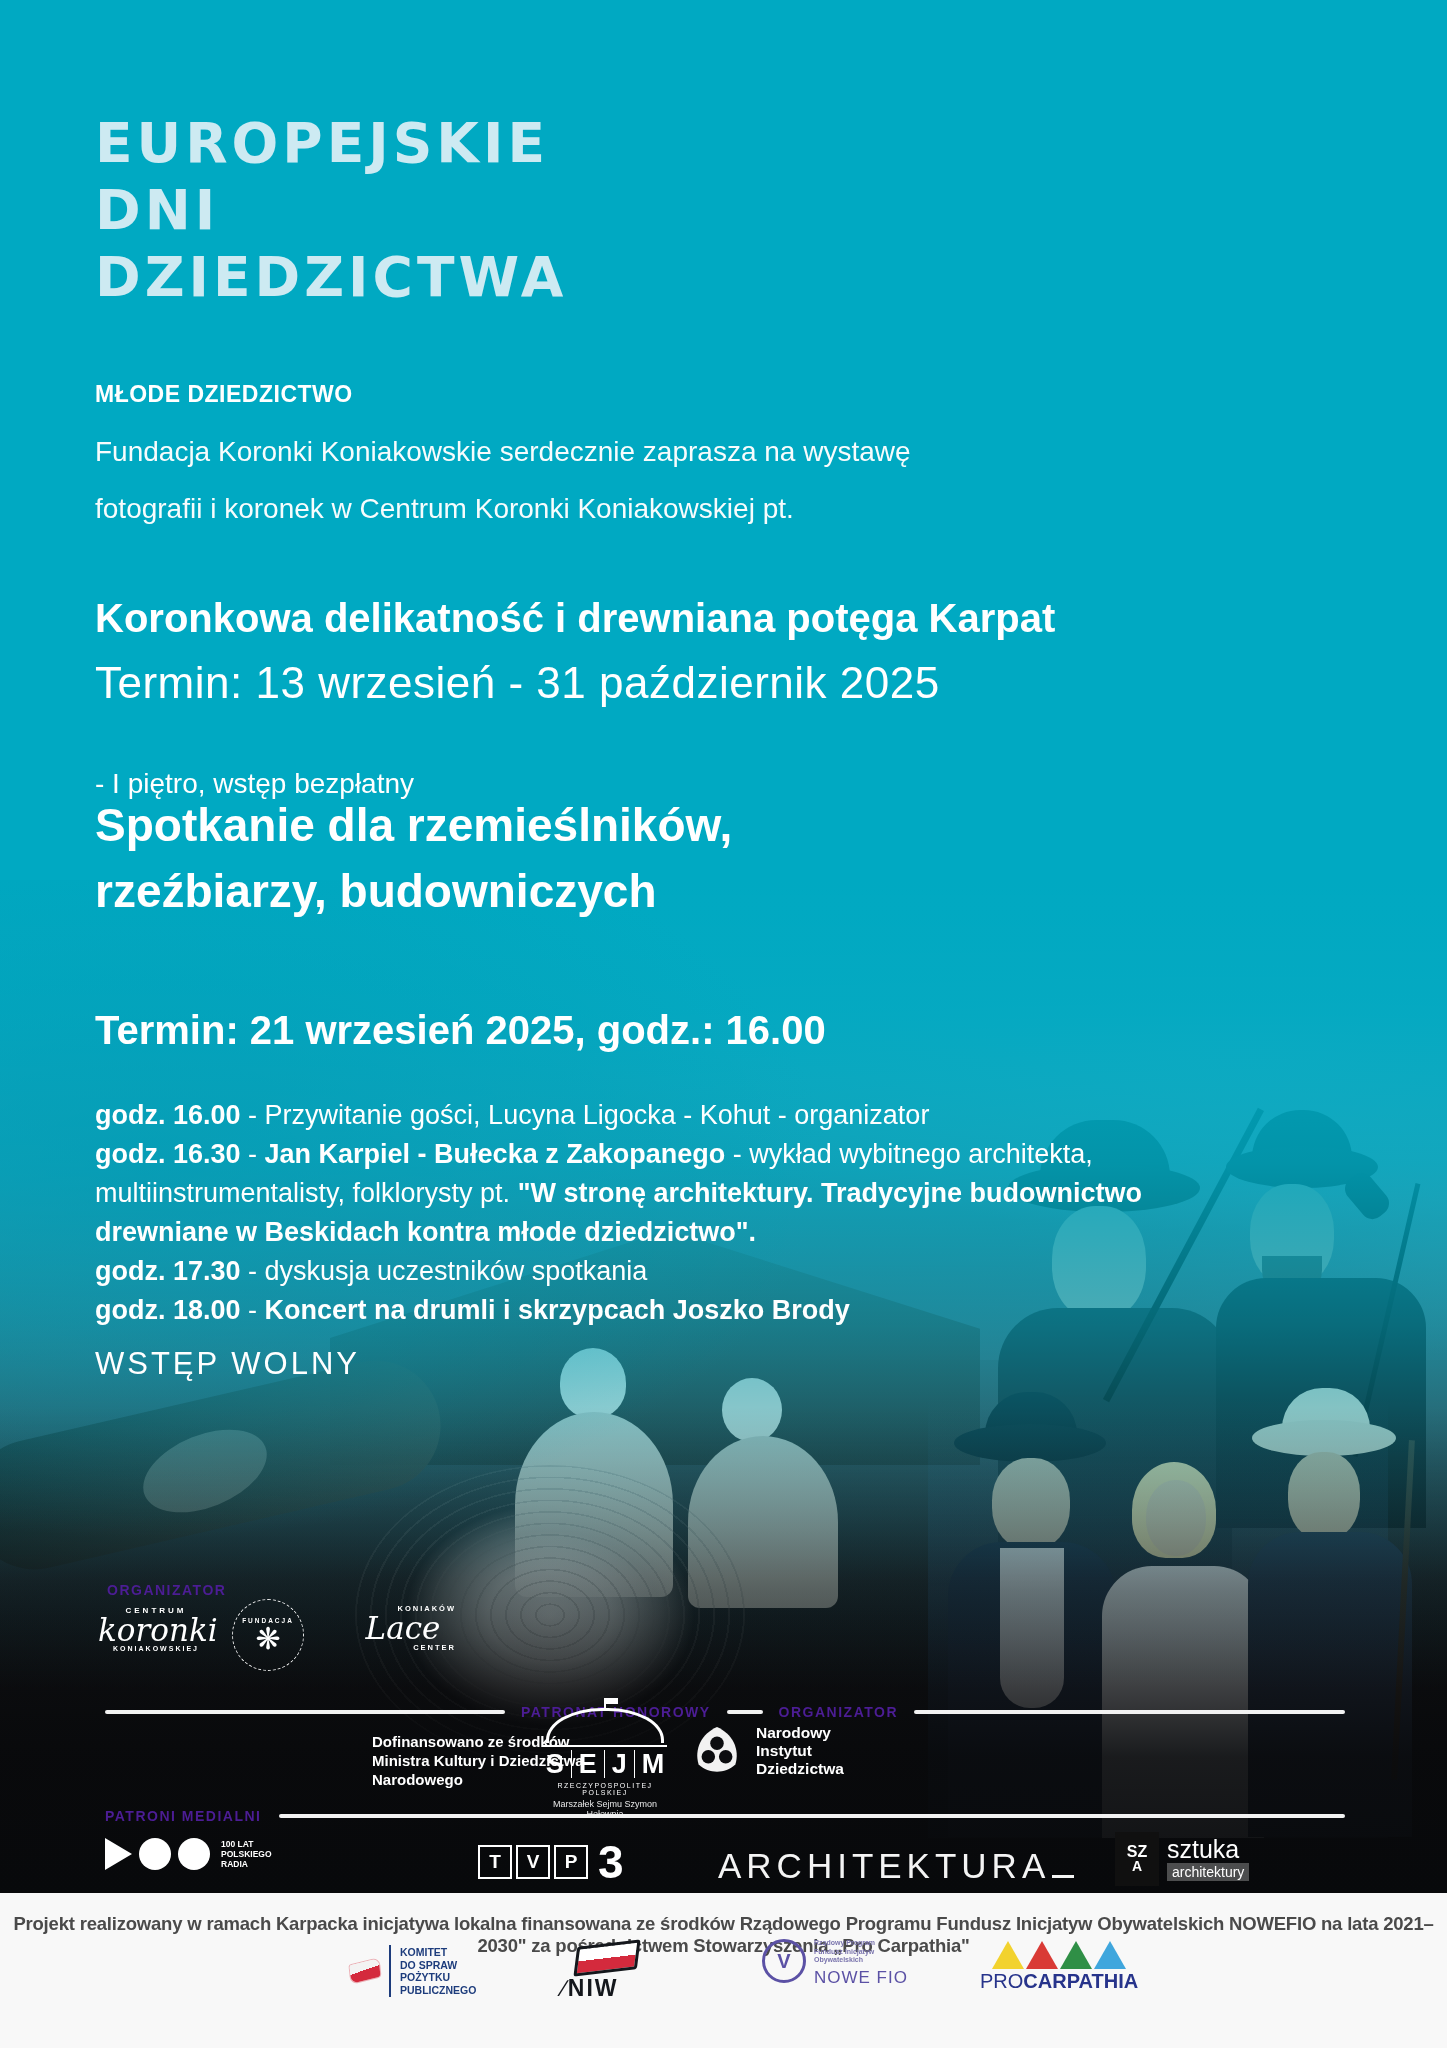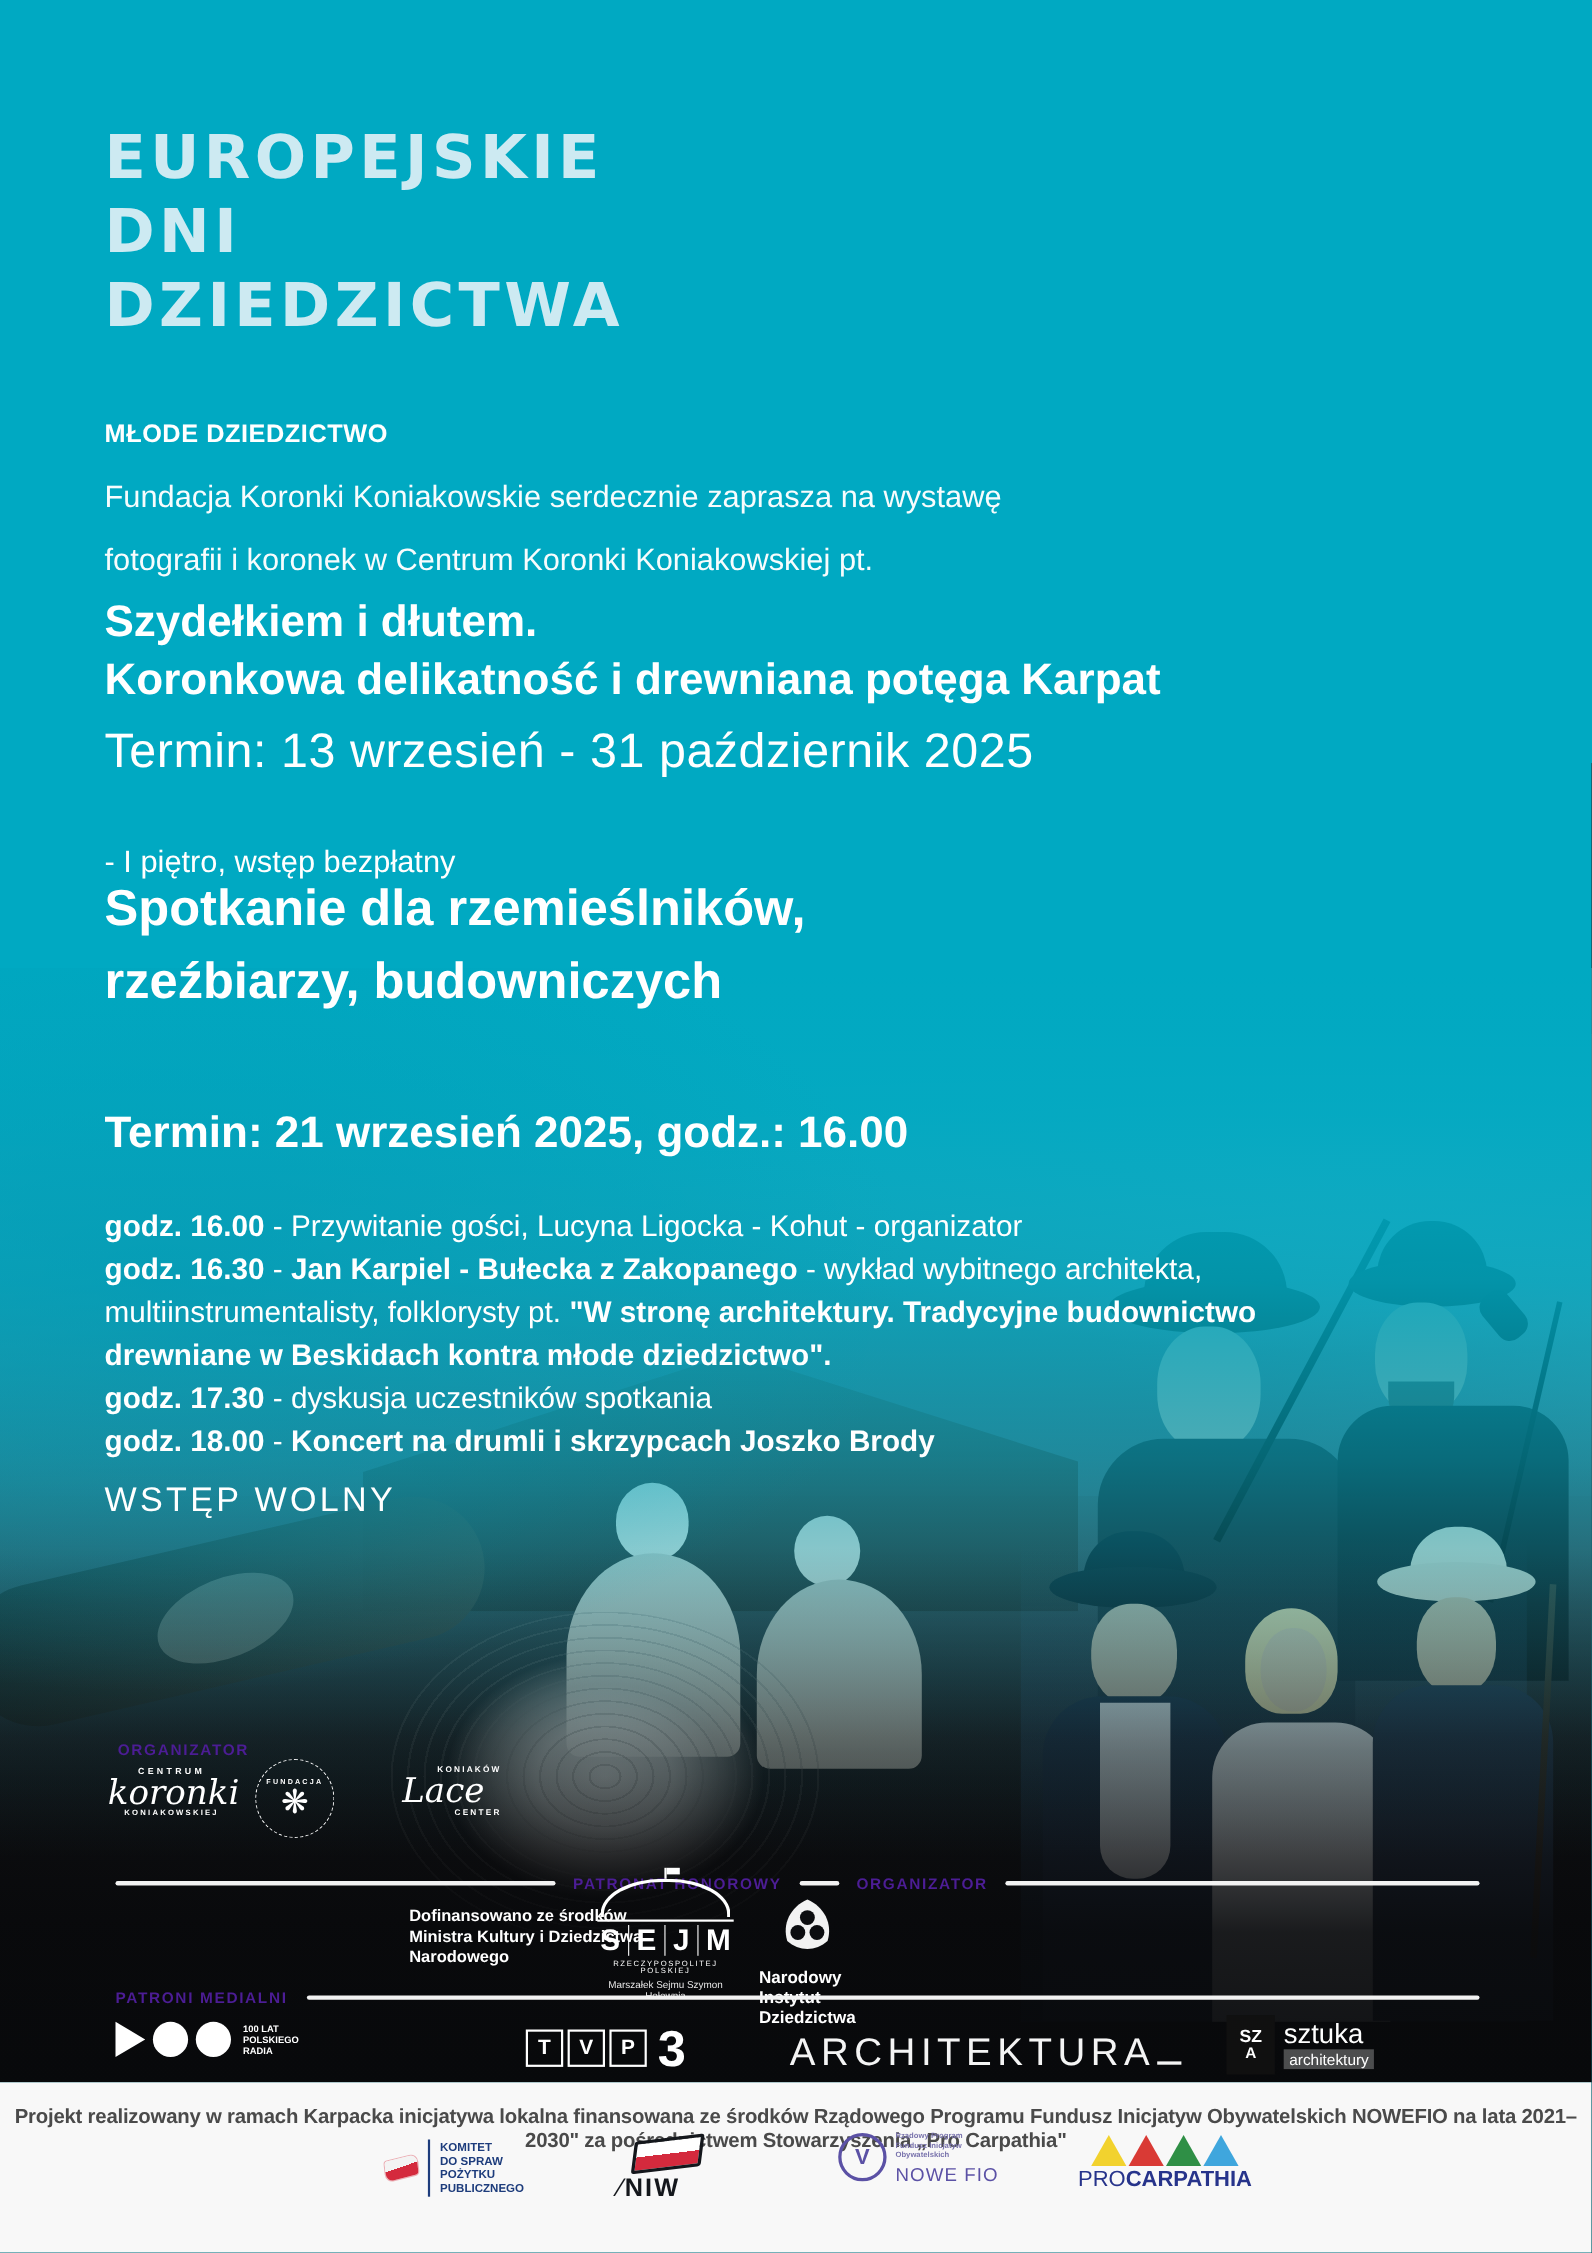--- a/index.html
+++ b/index.html
@@ -118,21 +118,21 @@
   .sejm .flag{width:2px;height:10px;background:#fff;margin:0 auto;position:relative;}
   .sejm .flag::after{content:"";position:absolute;left:2px;top:0;width:12px;height:6px;background:#fff;}
   .sejm .dome{width:112px;height:32px;border:3px solid #fff;border-bottom:none;
      border-radius:56px 56px 0 0 / 32px 32px 0 0;margin:0 auto;}
   .sejm .base{width:124px;height:2px;background:#fff;margin:2px auto 3px;}
   .sejm .word{display:flex;justify-content:center;align-items:center;}
   .sejm .word span{font-size:27px;font-weight:bold;padding:0 7px;border-right:1.5px solid #fff;line-height:28px;}
   .sejm .word span:last-child{border-right:none;}
   .sejm .sub1{font-size:7px;letter-spacing:1.5px;margin-top:4px;}
   .sejm .sub2{font-size:9px;font-weight:300;margin-top:3px;opacity:.9;}
-  .nid{left:690px;top:1724px;display:flex;gap:12px;align-items:center;z-index:6;flex-direction:column;}
+  .nid{left:690px;top:1724px;display:flex;gap:12px;align-items:center;z-index:6;}
   .nid .txt{font-size:15.5px;line-height:18px;font-weight:bold;}
 
   .radio{left:105px;top:1838px;display:flex;align-items:center;gap:7px;z-index:6;}
   .radio .tri{width:0;height:0;border-top:16px solid transparent;border-bottom:16px solid transparent;
      border-left:27px solid #fff;}
   .radio .dot{width:32px;height:32px;border-radius:50%;background:#fff;}
   .radio .txt{font-size:8.5px;line-height:10px;font-weight:bold;margin-left:4px;}
   .tvp{left:478px;top:1842px;display:flex;align-items:center;gap:4px;z-index:6;}
   .tvp .box{width:30px;height:30px;border:2.5px solid #fff;display:flex;align-items:center;
      justify-content:center;font-size:19px;font-weight:bold;}
@@ -223,21 +223,20 @@
 
   <div class="abs edd-logo">
     <div>EUROPEJSKIE</div>
     <div>DNI</div>
     <div>DZIEDZICTWA</div>
   </div>
 
   <div class="abs kicker2">MŁODE DZIEDZICTWO</div>
   <div class="abs intro1">Fundacja Koronki Koniakowskie serdecznie zaprasza na wystawę</div>
   <div class="abs intro2">fotografii i koronek w Centrum Koronki Koniakowskiej pt.</div>
-  <div class="abs extitle1">Szydełkiem i dłutem.</div>
   <div class="abs extitle2">Koronkowa delikatność i drewniana potęga Karpat</div>
   <div class="abs exterm">Termin: 13 wrzesień - 31 październik 2025</div>
   <div class="abs exnote">- I piętro, wstęp bezpłatny</div>
   <div class="abs mt1">Spotkanie dla rzemieślników,</div>
   <div class="abs mt2">rzeźbiarzy, budowniczych</div>
   <div class="abs mterm">Termin: 21 wrzesień 2025, godz.: 16.00</div>
 
   <div class="abs schedule">
     <div><span class="b">godz. 16.00</span><span class="l"> - Przywitanie gości, Lucyna Ligocka - Kohut - organizator</span></div>
     <div><span class="b">godz. 16.30</span><span class="l"> - </span><span class="b">Jan Karpiel - Bułecka z Zakopanego</span><span class="l"> - wykład wybitnego architekta,</span></div>

